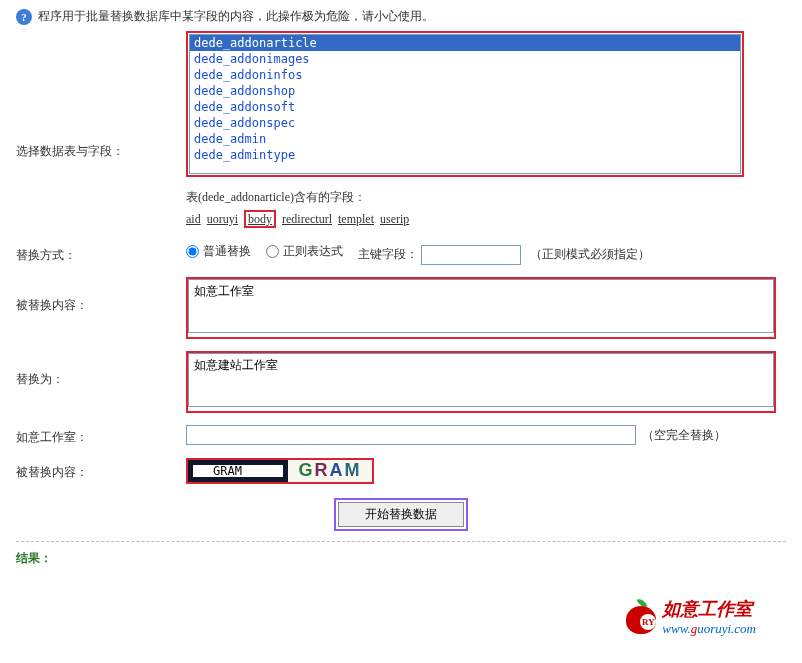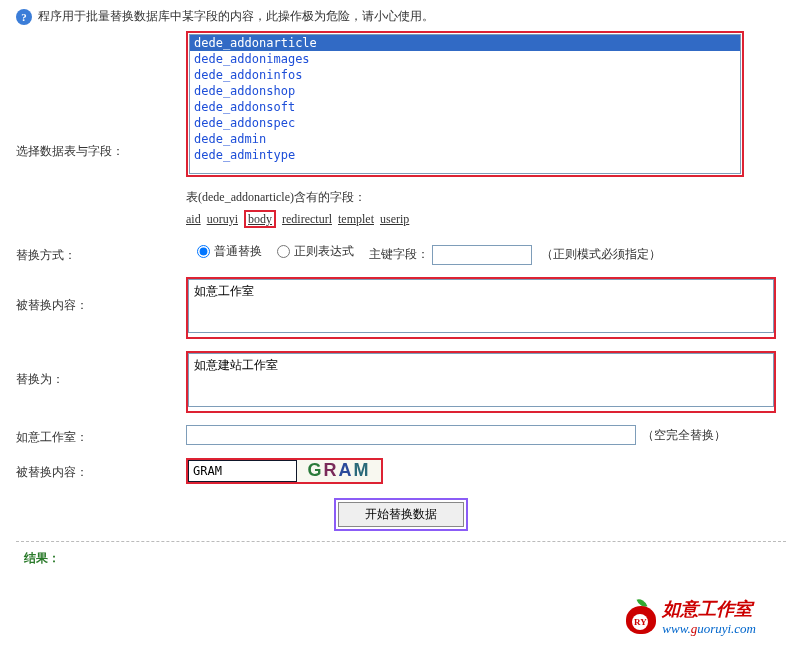--- a/index.html
+++ b/index.html
@@ -21,33 +21,33 @@
 .fields-line { margin-top: 6px; }
 .field-link { text-decoration: underline; color: #333; margin-right: 6px; cursor: pointer; }
 .field-link.boxed { border: 2px solid #d23; padding: 0 2px; }
 .input-sm { border: 1px solid #7e9db9; font-family: inherit; font-size: 12px; padding: 2px 4px; height: 20px; }
 .radio-wrap { display: inline-flex; align-items: center; margin-right: 12px; }
 .radio-wrap input { margin-right: 4px; }
 .textarea-wrap { border: 2px solid #d23; width: 590px; }
 .textarea { width: 100%; height: 54px; border: 1px solid #7e9db9; font-family: inherit; font-size: 12px; padding: 3px 5px; resize: none; }
 .condition-input { width: 450px; border: 1px solid #7e9db9; height: 20px; padding: 2px 4px; font-family: inherit; }
 .captcha-wrap { display: inline-flex; align-items: center; border: 2px solid #d23; }
-.captcha-input { width: 109px; border: 1px solid #0f172a; height: 22px; padding: 2px 4px; font-family: monospace; font-size: 12px; }
+.captcha-input { width: 100px; border: 5px solid #0f172a; height: 22px; padding: 2px 20px; font-family: monospace; font-size: 12px; }
 .captcha-img { width: 84px; height: 22px; background: #f8f8f0; display: inline-flex; align-items: center; justify-content: center; font-family: "Arial Black", sans-serif; font-size: 18px; font-weight: bold; letter-spacing: 2px; }
 .captcha-img span:nth-child(1){color:#2a7a3a;} .captcha-img span:nth-child(2){color:#7a2a5a;} .captcha-img span:nth-child(3){color:#2a4a9a;} .captcha-img span:nth-child(4){color:#2a6a7a;}
 .submit-row { text-align: center; margin: 14px 0 10px; }
 .submit-wrap { display: inline-block; border: 2px solid #8b5cf6; padding: 2px; }
 .submit-btn { font-family: inherit; font-size: 12px; padding: 3px 26px; background: #efefef; border: 1px solid #888; cursor: pointer; }
 .hr { border: none; border-top: 1px dashed #bbb; margin: 8px 0; }
-.result-label { color: #2a7a2a; font-weight: bold; margin: 8px 8px 30px; }
+.result-label { color: #2a7a2a; font-weight: bold; margin: 8px 0 30px; }
 .logo { float: right; margin-right: 30px; display: flex; align-items: center; }
 .apple { width: 34px; height: 38px; position: relative; margin-right: 4px; }
 .apple-body { width: 30px; height: 28px; background: #c00; border-radius: 50% 50% 45% 45%; position: absolute; top: 8px; left: 2px; }
 .apple-leaf { width: 8px; height: 10px; background: #3a3; border-radius: 0 100% 0 100%; position: absolute; top: 0; left: 14px; transform: rotate(-20deg); }
-.apple-ry { position: absolute; top: 16px; left: 8px; font-size: 9px; font-weight: bold; color: #fff; background: #fff; color: #c00; border-radius: 50%; width: 16px; height: 16px; display: flex; align-items: center; justify-content: center; }
+.apple-ry { position: absolute; top: 16px; left: 16px; font-size: 9px; font-weight: bold; color: #fff; background: #fff; color: #c00; border-radius: 50%; width: 16px; height: 16px; display: flex; align-items: center; justify-content: center; }
 .logo-text { font-family: "KaiTi", serif; }
 .logo-cn { color: #c00; font-size: 18px; font-style: italic; font-weight: bold; }
 .logo-en { color: #0066cc; font-size: 13px; font-style: italic; }
 .logo-en .g { color: #c00; }
 </style>
 </head>
 <body>
 
 <div class="container">
   <div class="warning-row">
@@ -73,21 +73,21 @@
     </div>
   </div>
 
   <div class="fields-box">
     <div>
       <span>表(</span><span>dede_addonarticle</span><span>)含有的字段：</span>
     </div>
     <div class="fields-line" id="fields-line"><span class="field-link">aid</span><span class="field-link">uoruyi</span><span class="field-link boxed">body</span><span class="field-link">redirecturl</span><span class="field-link">templet</span><span class="field-link">userip</span></div>
   </div>
 
-  <div class="form-row" style="margin-top:16px; align-items:center;gap:11px;">
+  <div class="form-row" style="margin-top:16px; align-items:center;">
     <div class="form-label">替换方式：</div>
     <div class="form-content">
       <label class="radio-wrap">
         <input type="radio" name="mode" checked="" style="">
         <span>普通替换</span>
       </label>
       <label class="radio-wrap">
         <input type="radio" name="mode" style="">
         <span>正则表达式</span>
       </label>

